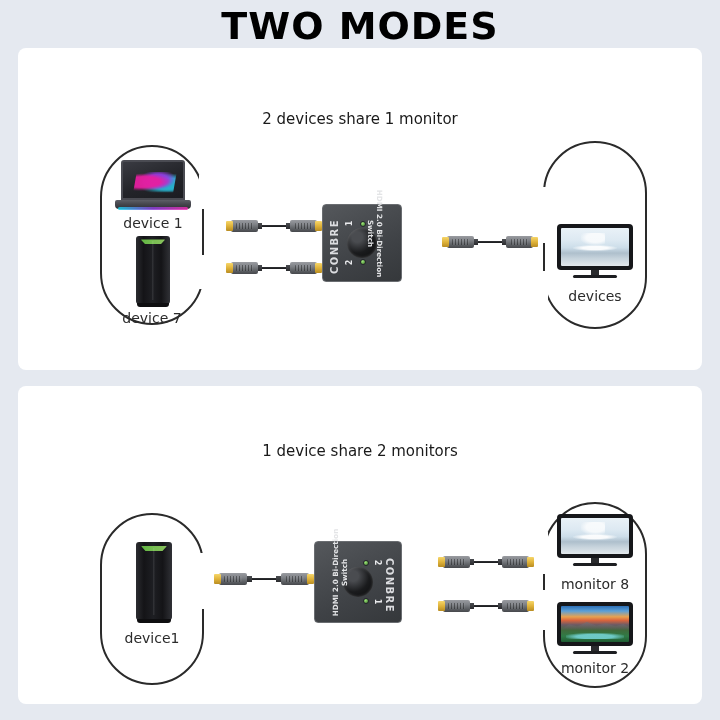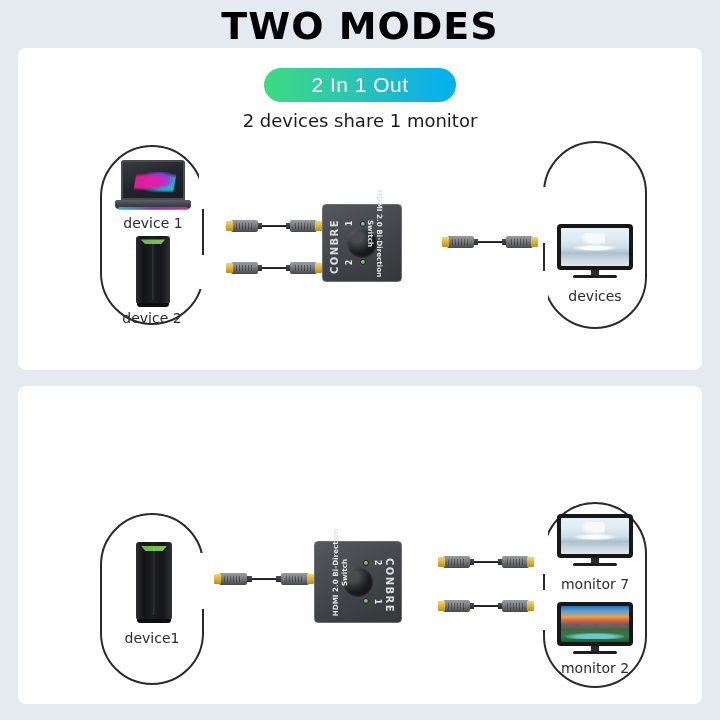--- a/index.html
+++ b/index.html
@@ -40,21 +40,21 @@
     display: flex; align-items: center; justify-content: center;
     letter-spacing: .5px;
   }
   #badge-1 { top: 20px; }
   #badge-2 { top: 14px; }
 
   .caption {
     position: absolute; left: 0; width: 100%;
     text-align: center;
     color: #1a1a1a;
-    font-size: 18px;
+    font-size: 15px;
     font-family: "DejaVu Sans", sans-serif;
   }
   #caption-1 { top: 62px; }
   #caption-2a { top: 56px; }
   #caption-2b { top: 82px; font-size: 18px; }
 
   
   .group {
     position: absolute;
     border: 2.5px solid #2a2a2a;
@@ -242,21 +242,20 @@
 </style>
 </head>
 <body>
 
 <div class="page">
 
   <div class="title">TWO MODES</div>
 
   <div class="panel" id="panel-1">
 
-    <div class="badge" id="badge-1">2 In 1 Out</div>
     <div class="caption" id="caption-1">2 devices share 1 monitor</div>
 
     <div class="group" style="left:82px; top:97px; width:104px; height:180px;">
       <div class="gap" style="right:-3px; top:28px; width:6px; height:34px;"></div>
       <div class="gap" style="right:-3px; top:108px; width:6px; height:34px;"></div>
     </div>
 
     <div class="laptop" style="left:97px; top:112px; width:76px; height:52px;">
       <div class="screen">
           <div class="rog"></div>
@@ -265,21 +264,21 @@
       <div class="glow"></div>
     </div>
     <div class="dev-label" style="left:82px; top:167px; width:106px;">device 1</div>
 
     <div class="tower" style="left:118px; top:188px; width:34px; height:68px;">
       <div class="body"></div>
       <div class="topbar"></div>
       <div class="vstripe"></div>
       <div class="foot"></div>
     </div>
-    <div class="dev-label" style="left:82px; top:262px; width:104px;">device 2</div>
+    <div class="dev-label" style="left:82px; top:262px; width:104px;">device 7</div>
 
     <div class="cable" style="left:208px; top:170px; width:96px;">
       <div class="wire"></div>
         <div class="neck2 l"></div>
         <div class="neck2 r"></div>
       <div class="head l"></div>
         <div class="head r"></div>
       <div class="tip l"></div>
         <div class="tip r"></div>
     </div>
@@ -325,20 +324,21 @@
       <div class="bezel"></div>
       <div class="pic sea"></div>
       <div class="neck"></div>
       <div class="stand"></div>
     </div>
     <div class="dev-label" style="left:525px; top:240px; width:104px;">devices</div>
   </div>
 
   <div class="panel" id="panel-2">
 
+    <div class="caption" id="caption-2a">1 device share 2 monitors</div>
 
     <div class="group" style="left:82px; top:127px; width:104px; height:172px;">
       <div class="gap" style="right:-3px; top:38px; width:6px; height:56px;"></div>
     </div>
 
     <div class="tower" style="left:118px; top:156px; width:36px; height:78px;">
       <div class="body"></div>
       <div class="topbar"></div>
       <div class="vstripe"></div>
       <div class="foot"></div>
@@ -391,21 +391,21 @@
       <div class="gap" style="left:-3px; top:28px; width:6px; height:42px;"></div>
       <div class="gap" style="left:-3px; top:86px; width:6px; height:40px;"></div>
     </div>
 
     <div class="monitor" style="left:539px; top:128px; width:76px; height:44px;">
       <div class="bezel"></div>
       <div class="pic sea"></div>
       <div class="neck"></div>
       <div class="stand"></div>
     </div>
-    <div class="dev-label" style="left:525px; top:190px; width:104px;">monitor 7</div>
+    <div class="dev-label" style="left:525px; top:190px; width:104px;">monitor 8</div>
 
     <div class="monitor" style="left:539px; top:216px; width:76px; height:44px;">
       <div class="bezel"></div>
       <div class="pic land"></div>
       <div class="neck"></div>
       <div class="stand"></div>
     </div>
     <div class="dev-label" style="left:525px; top:274px; width:104px;">monitor 2</div>
   </div>
 

